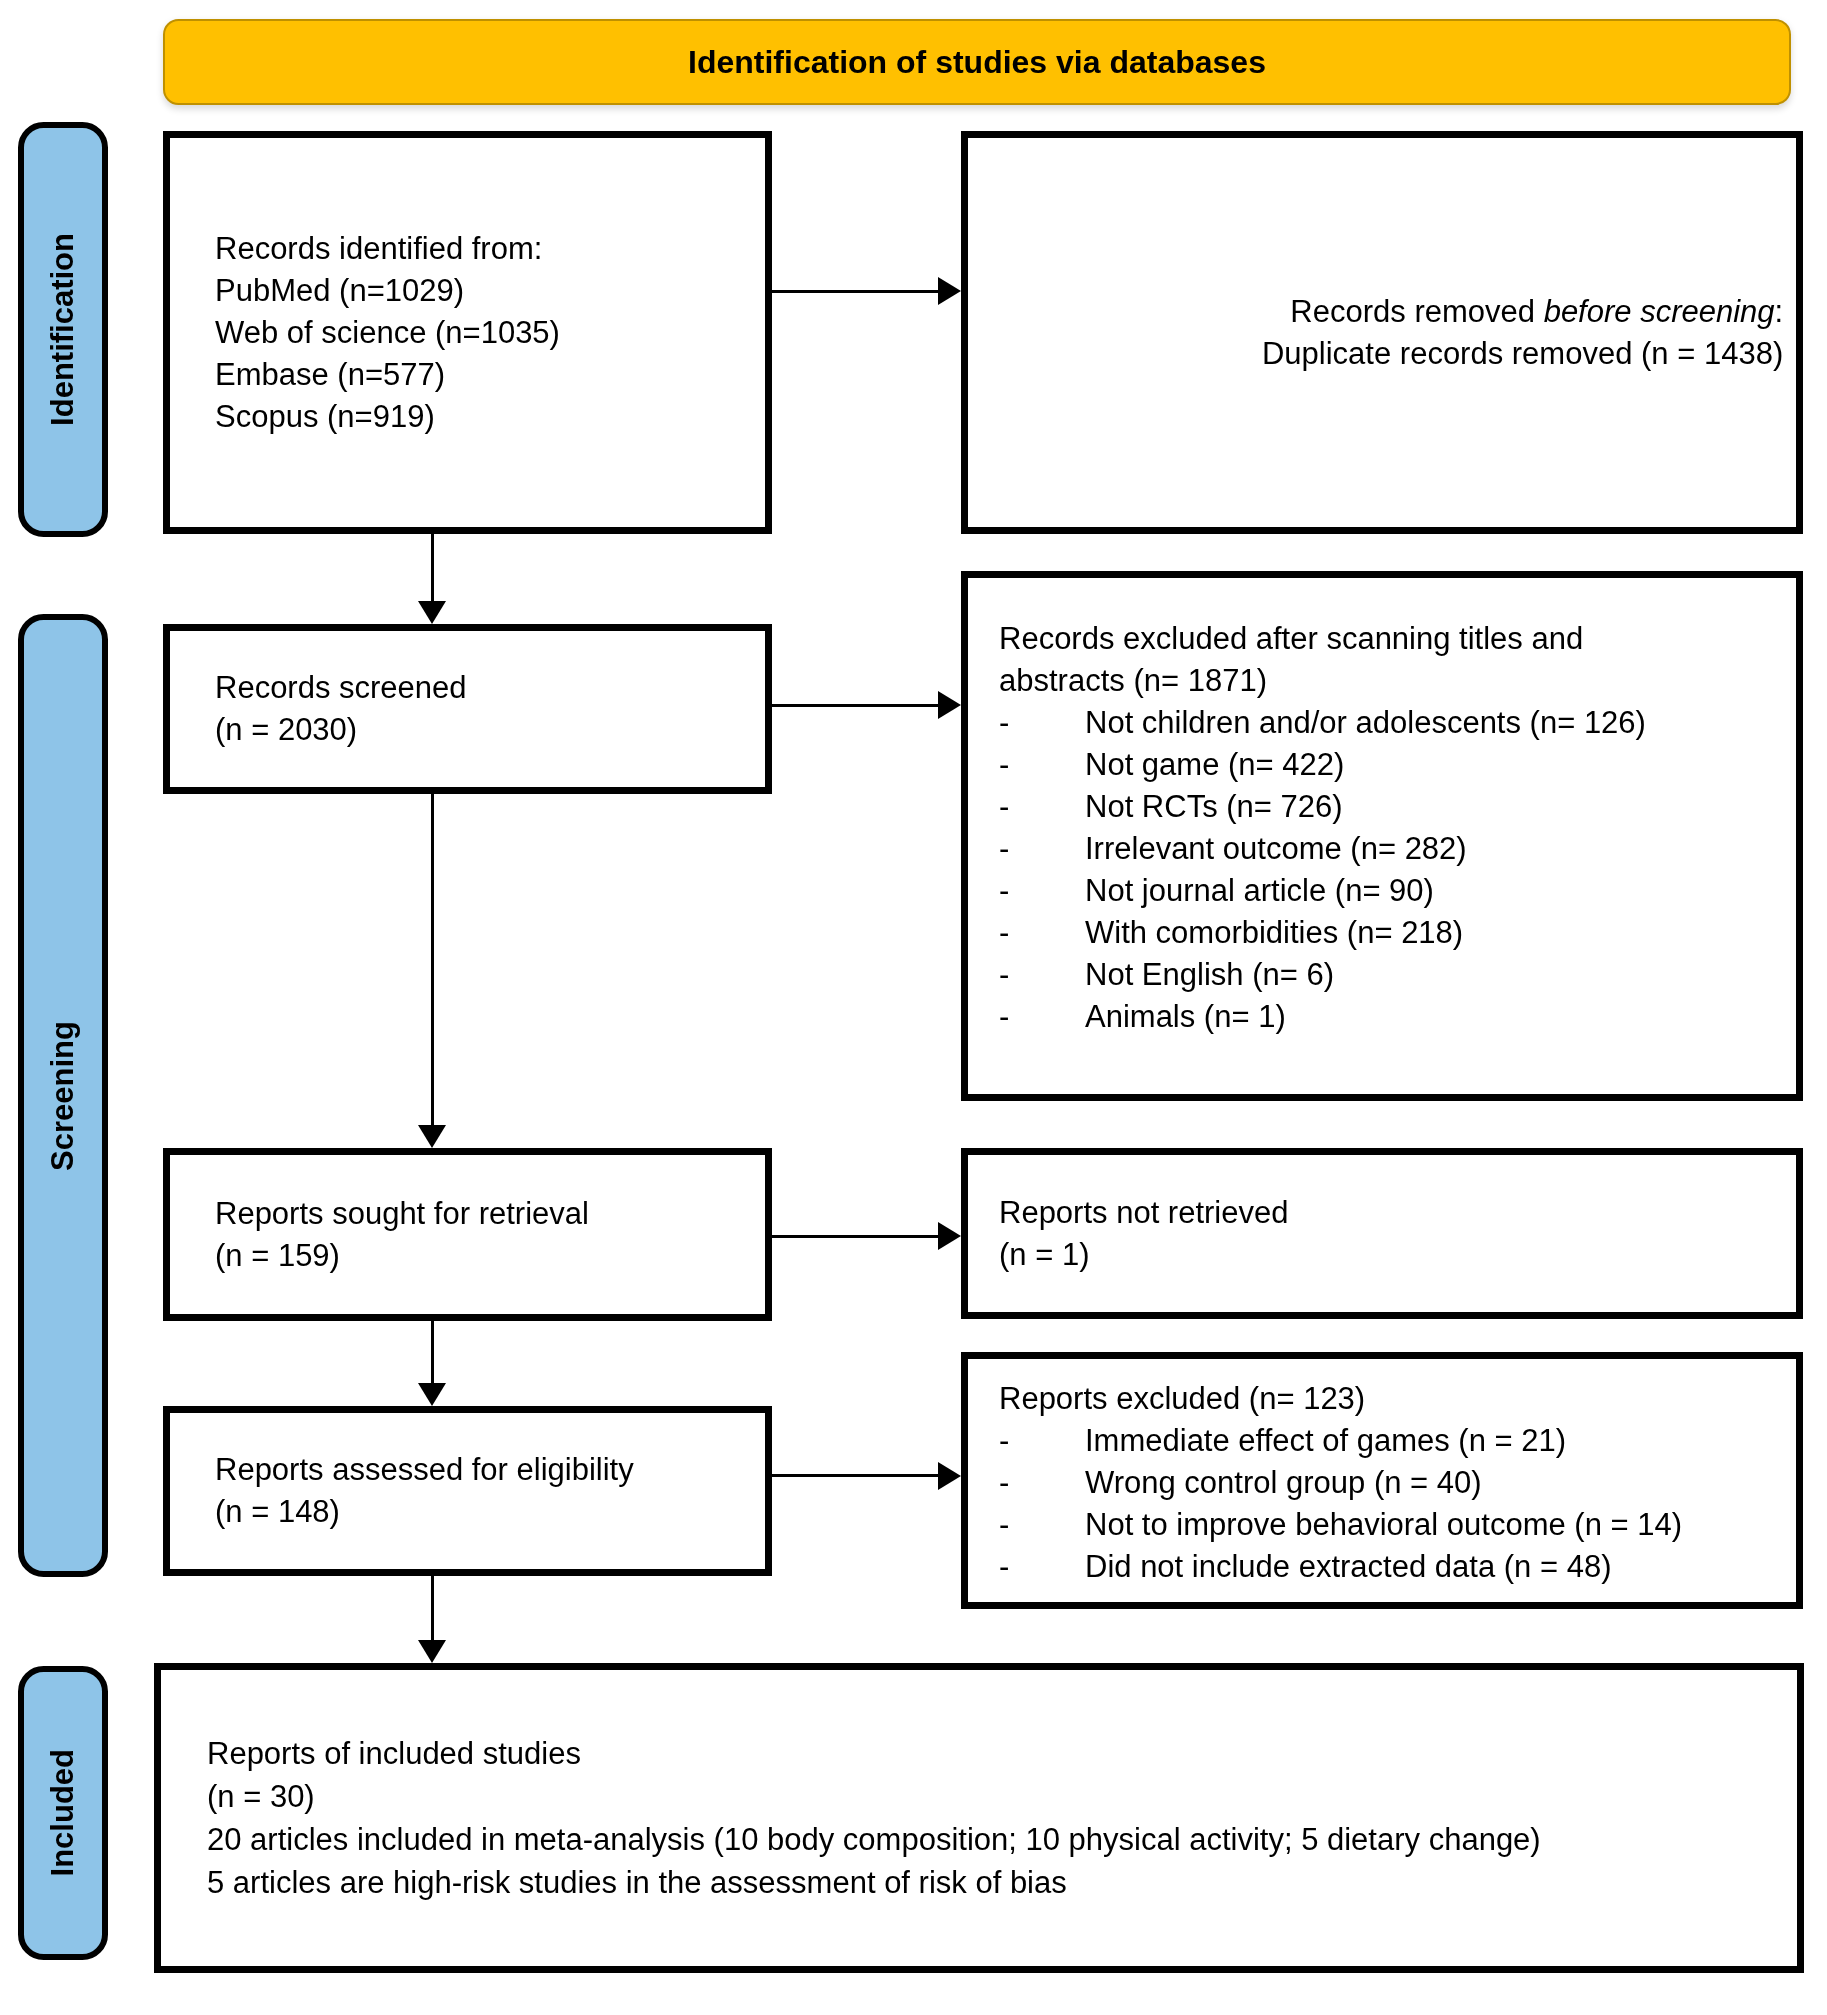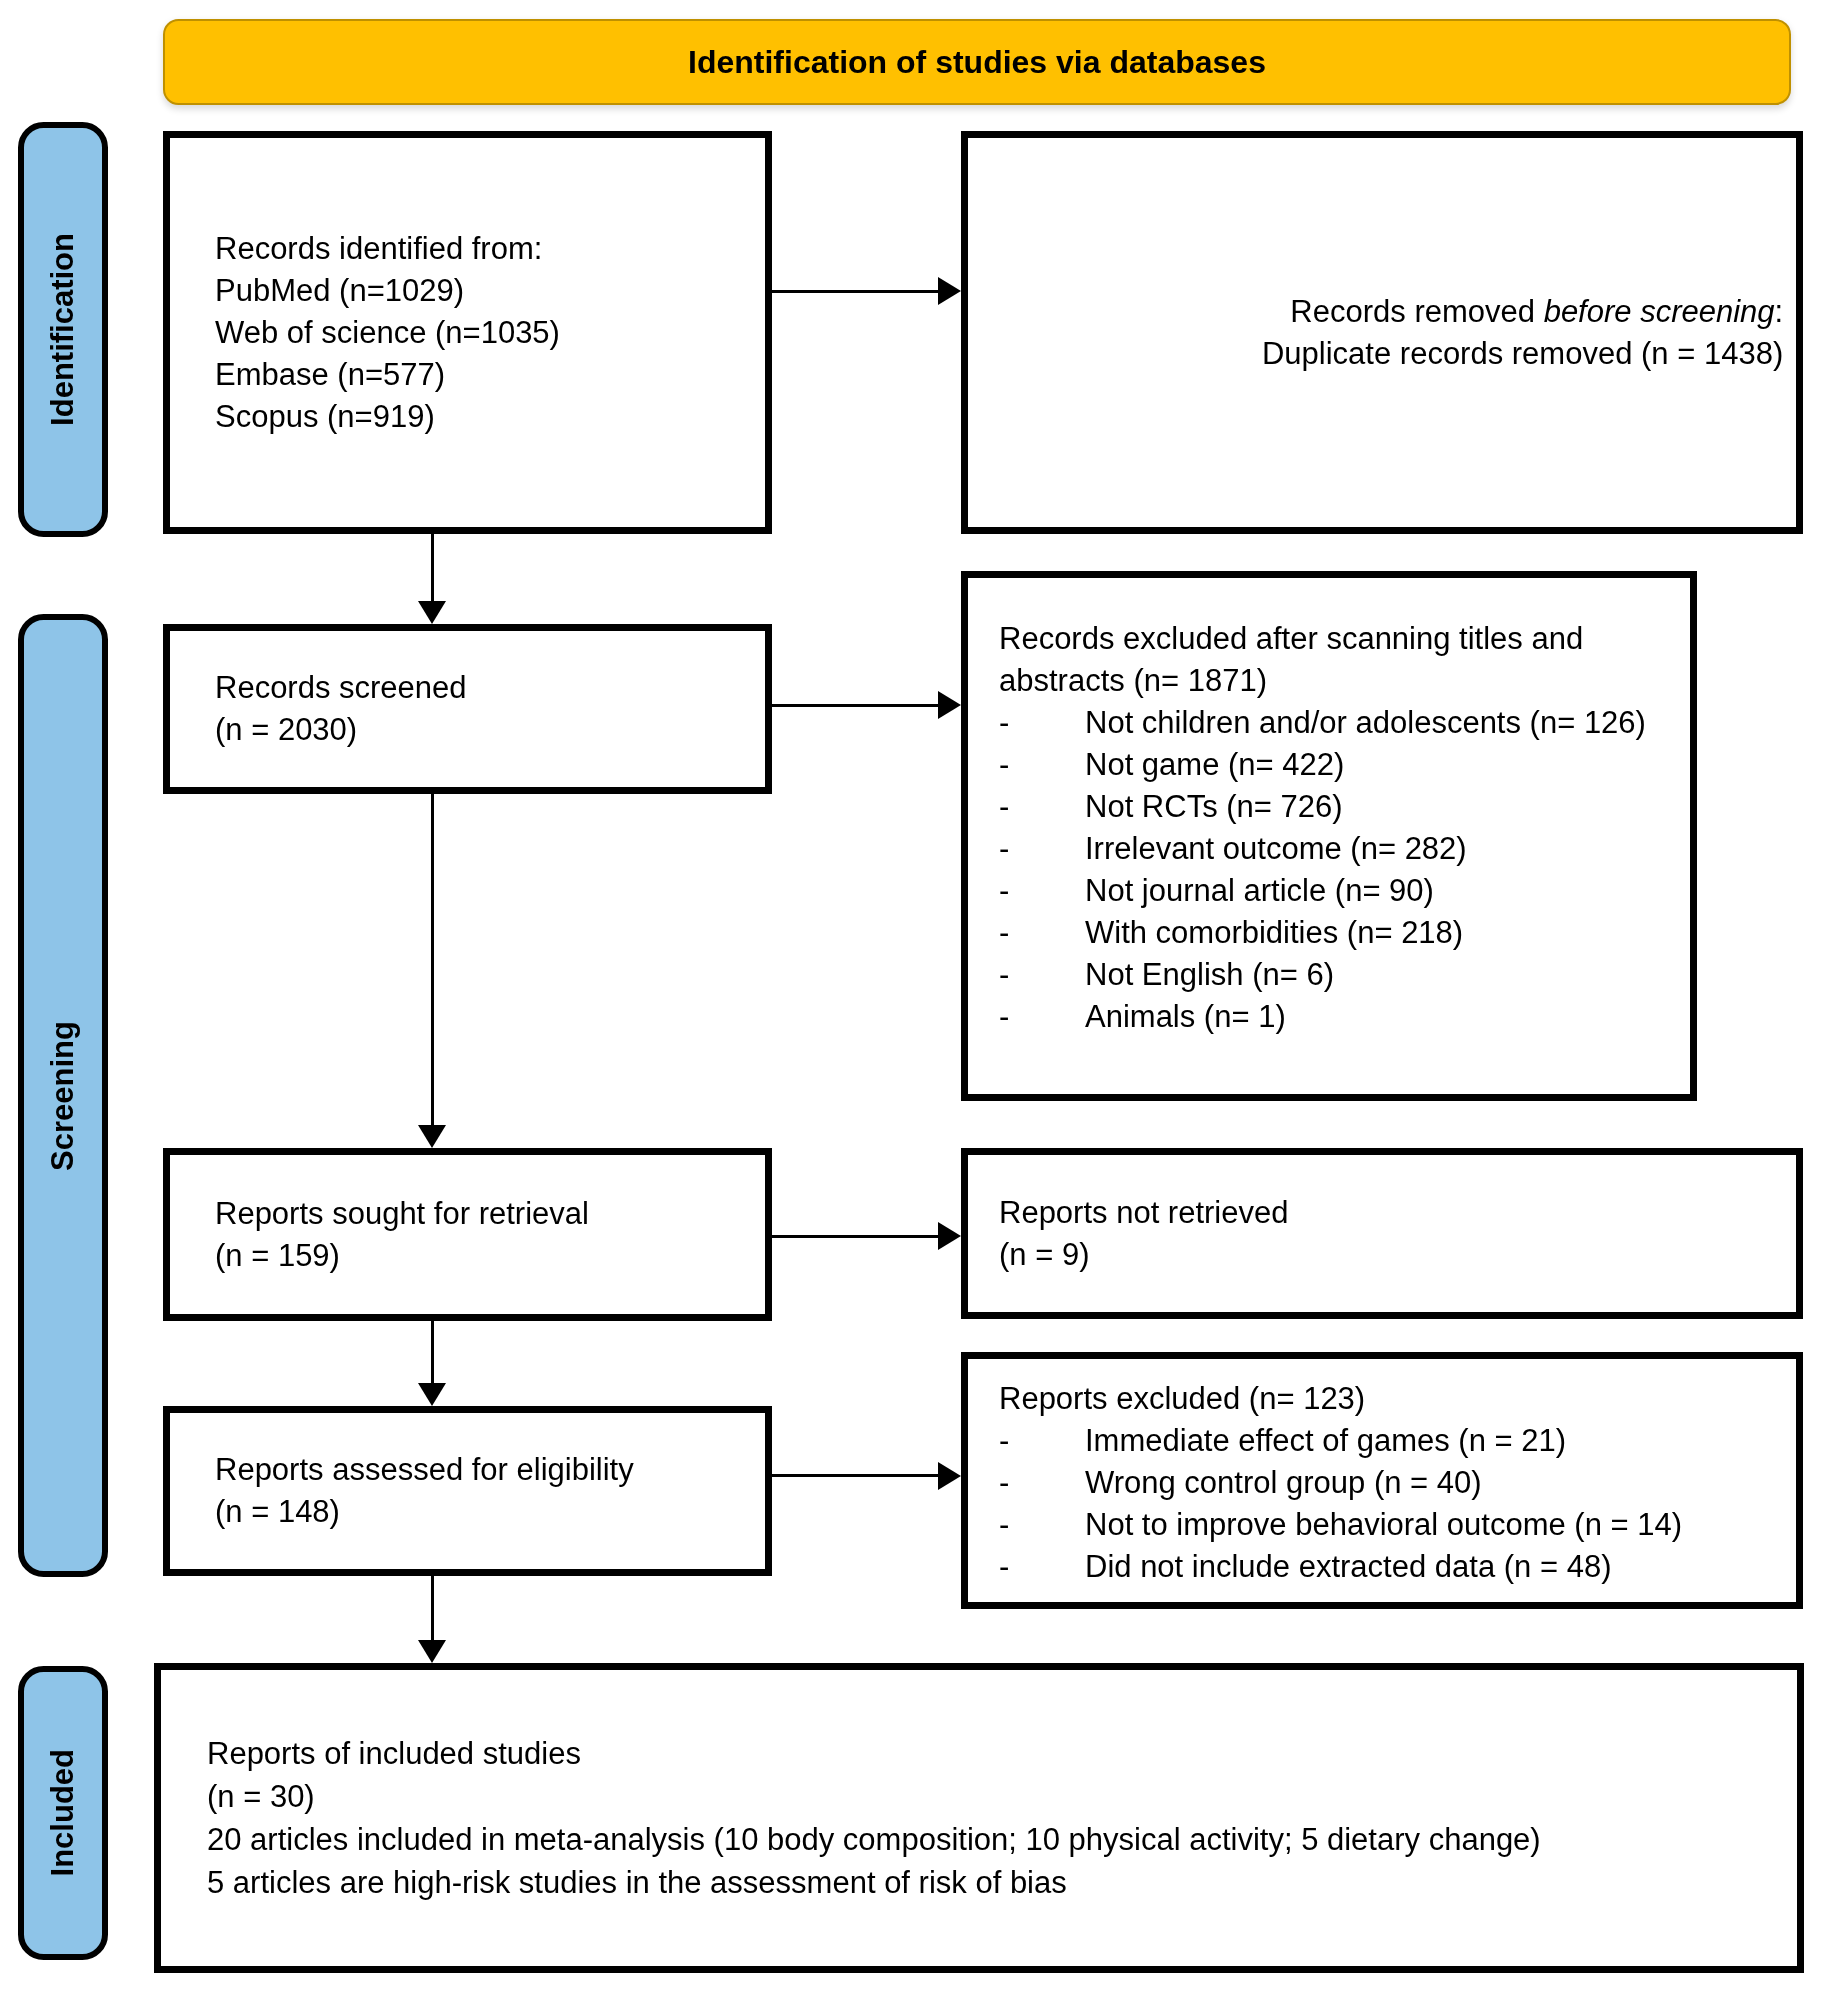--- a/index.html
+++ b/index.html
@@ -39,21 +39,21 @@
   
   .fbox {
     position:absolute; background:#fff; border:7.7px solid #000;
     display:flex; flex-direction:column;
     font-size:31px; line-height:42px;
   }
   .fbox.center { justify-content:center; }
   .b1 { left:163px;  top:131px;  width:609px;  height:403px; padding-left:45px; padding-right:12.8px; }
   .b2 { left:961px; top:131px;  width:842px; height:403px; padding-left:31px; padding-right:12.8px;text-align:right; }
   .b3 { left:163px;  top:624px;  width:609px;  height:170px; padding-left:45px; padding-right:12.8px; }
-  .b4 { left:961px; top:571px;  width:736px; height:530px; padding-left:31px; padding-right:12.8px; padding-top:40px; line-height:42px; }
+  .b4 { left:961px; top:571px;  width:842px; height:530px; padding-left:31px; padding-right:12.8px; padding-top:40px; line-height:42px; }
   .b5 { left:163px;  top:1148px; width:609px;  height:173px; padding-left:45px; padding-right:12.8px; }
   .b6 { left:961px; top:1148px; width:842px; height:171px; padding-left:31px; padding-right:12.8px; }
   .b7 { left:163px;  top:1406px; width:609px;  height:170px; padding-left:45px; padding-right:12.8px; }
   .b8 { left:961px; top:1352px; width:842px; height:257px; padding-left:31px; padding-right:12.8px; padding-top:19px; line-height:42px; }
   .b9 { left:154px;  top:1663px; width:1650px; height:310px; padding-left:46px; padding-right:19px; line-height:43px; }
 
   .bullet-row { display:flex; }
   .bullet-row .dash { flex:0 0 86px; }
   .bullet-row .btxt { flex:1; }
   .it { font-style:italic; }
@@ -164,21 +164,21 @@
     </div>
   </div>
 
   <div class="fbox b5 center">
     <div>Reports sought for retrieval</div>
     <div>(n = 159)</div>
   </div>
 
   <div class="fbox b6 center">
     <div>Reports not retrieved</div>
-    <div>(n = 9)</div>
+    <div>(n = 1)</div>
   </div>
 
   <div class="fbox b7 center">
     <div>Reports assessed for eligibility</div>
     <div>(n = 148)</div>
   </div>
 
   <div class="fbox b8">
     <div>Reports excluded (n= 123)</div>
     <div class="bullet-row">

